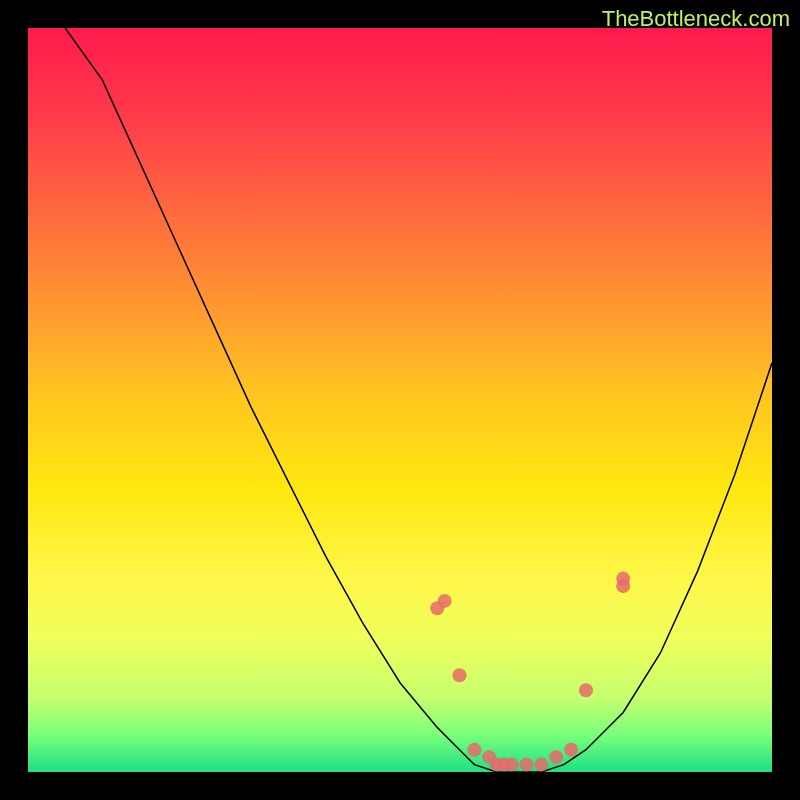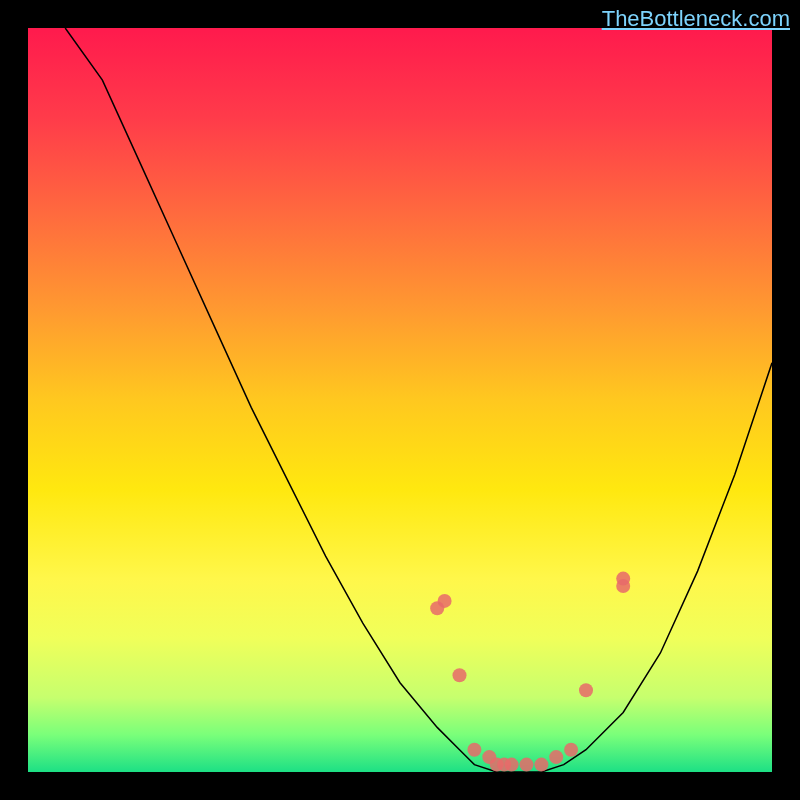--- a/index.html
+++ b/index.html
@@ -34,25 +34,24 @@
       #f0ff5a 82%,
       #c6ff6e 90%,
       #7aff7a 95%,
       #1de085 100%
     );
   }
   .watermark {
     position: absolute;
     top: 6px;
     right: 10px;
-    color: #7dd3fc;
+    color: #bef264;
     font-size: 22px;
     font-weight: 500;
     z-index: 5;
-    text-decoration: underline;
   }
   svg.curve {
     position: absolute;
     left: 0;
     top: 0;
     width: 744px;
     height: 744px;
   }
   .dot {
     fill: #e86a6a;

